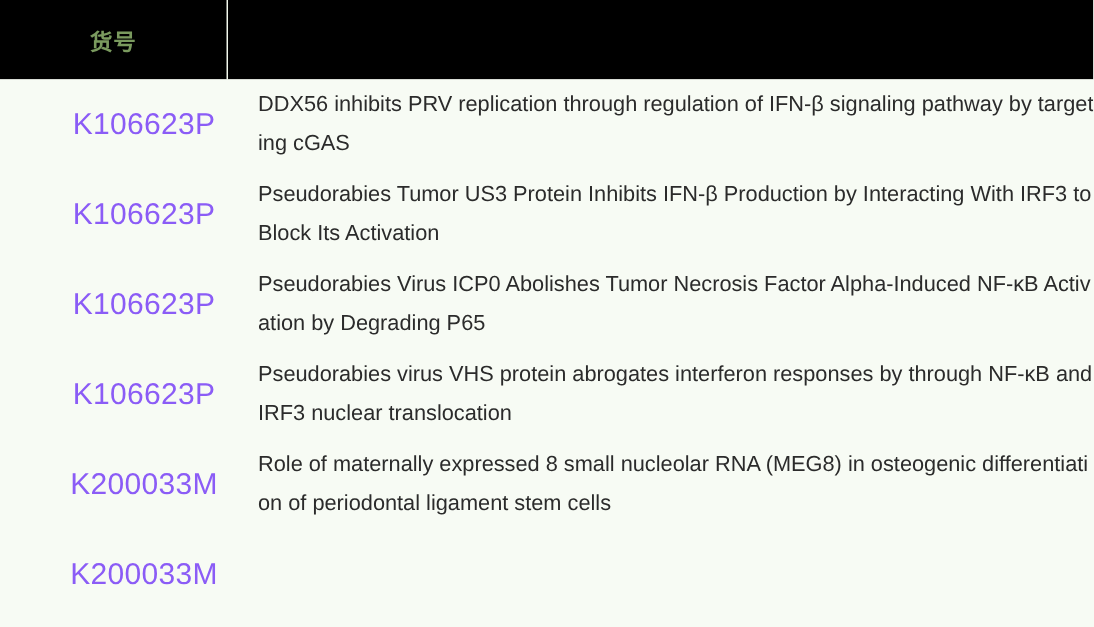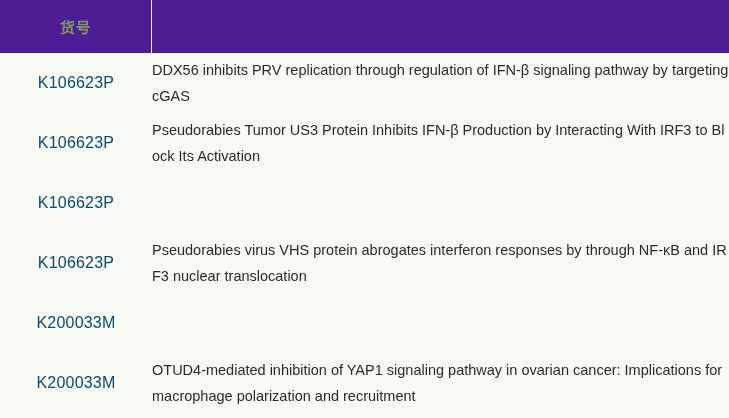--- a/index.html
+++ b/index.html
@@ -24,21 +24,21 @@
     flex-direction: column;
     background: #f7fbf4;
     overflow: hidden;
   }
 
   
   .table-head {
     display: flex;
     height: 53px;
     flex: 0 0 53px;
-    background: #4c1d95;
+    background: #000000;
   }
   .th {
     display: flex;
     align-items: center;
     justify-content: center;
     box-sizing: border-box;
     font-size: 15px;
     font-weight: bold;
     color: #7a9a5e;
     letter-spacing: 0.5px;
@@ -69,24 +69,25 @@
     align-items: center;
     background: #f7fbf4;
   }
   .td-code {
     width: 152px;
     flex: 0 0 152px;
     box-sizing: border-box;
     display: flex;
     align-items: center;
     justify-content: center;
-    font-size: 16px;
-    color: #0c4a6e;
+    font-size: 20px;
+    color: #8b5cf6;
     letter-spacing: 0.2px;
     white-space: nowrap;
+    margin-left: 20px;
   }
   .td-name {
     flex: 1 1 auto;
     min-width: 0;
     box-sizing: border-box;
     padding-right: 0;
     font-size: 14.5px;
     line-height: 26px;
     color: #2b2b2b;
     word-break: break-all;
@@ -111,30 +112,31 @@
       <div class="td-name">DDX56 inhibits PRV replication through regulation of IFN-β signaling pathway by targeting cGAS</div>
     </div>
 
     <div class="tr">
       <div class="td-code">K106623P</div>
       <div class="td-name">Pseudorabies Tumor US3 Protein Inhibits IFN-β Production by Interacting With IRF3 to Block Its Activation</div>
     </div>
 
     <div class="tr">
       <div class="td-code">K106623P</div>
+      <div class="td-name">Pseudorabies Virus ICP0 Abolishes Tumor Necrosis Factor Alpha-Induced NF-κB Activation by Degrading P65</div>
     </div>
 
     <div class="tr">
       <div class="td-code">K106623P</div>
       <div class="td-name">Pseudorabies virus VHS protein abrogates interferon responses by through NF-κB and IRF3 nuclear translocation</div>
     </div>
 
     <div class="tr">
       <div class="td-code">K200033M</div>
+      <div class="td-name">Role of maternally expressed 8 small nucleolar RNA (MEG8) in osteogenic differentiation of periodontal ligament stem cells</div>
     </div>
 
     <div class="tr">
       <div class="td-code">K200033M</div>
-      <div class="td-name">OTUD4-mediated inhibition of YAP1 signaling pathway in ovarian cancer: Implications for macrophage polarization and recruitment</div>
     </div>
 
   </div>
 </div>
 
 </body></html>

